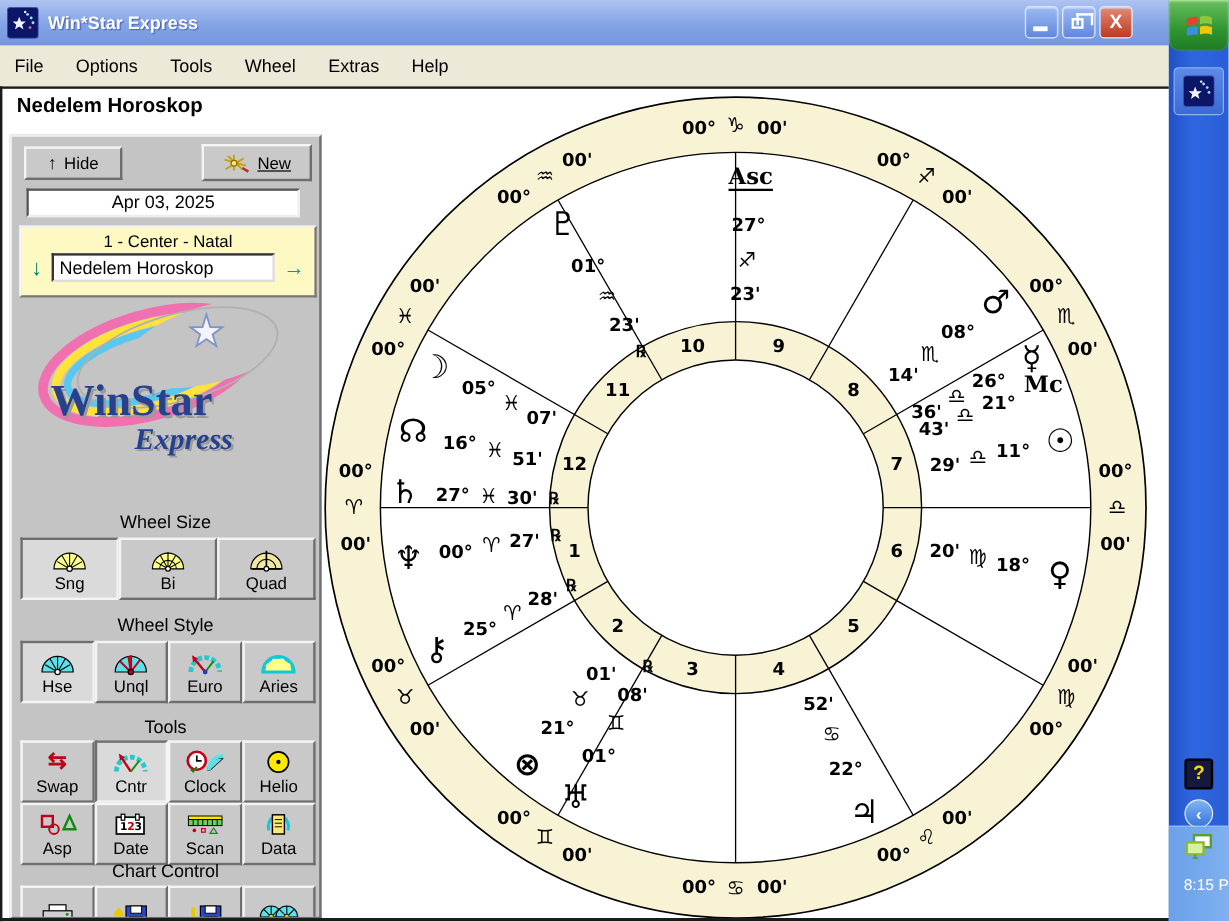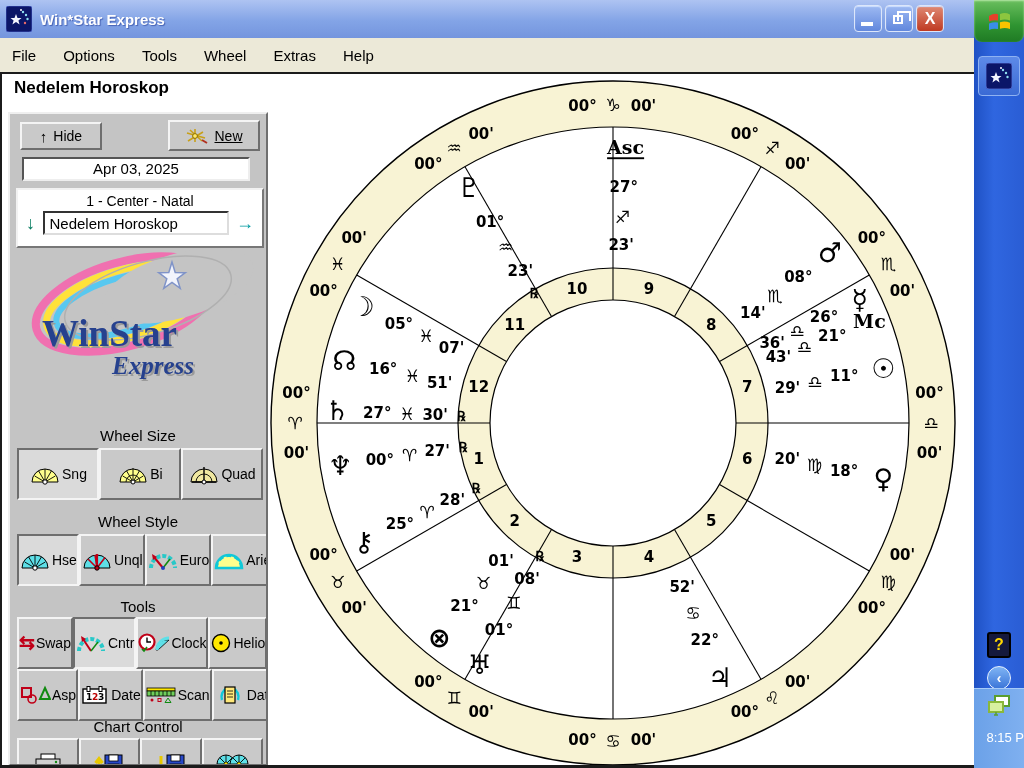--- a/index.html
+++ b/index.html
@@ -35,31 +35,31 @@
 .b3d.pressed{border-color:#6e6e6e #f4f4f4 #f4f4f4 #6e6e6e;background:#dadada}
 .hide-btn{position:absolute;left:10px;top:8px;width:82px;height:28px;font-size:14px;color:#000;
   display:flex;align-items:center;justify-content:center;gap:6px}
 .up-arrow{font-weight:bold;font-size:15px}
 .new-btn{position:absolute;left:158px;top:6px;width:92px;height:31px;font-size:14px;color:#000;
   display:flex;align-items:center;justify-content:center;gap:5px}
 .new-label{text-decoration:underline}
 .date-box{position:absolute;left:12px;top:43px;width:228px;height:24px;background:#fff;
   border:2px solid;border-color:#555 #eee #eee #555;font-size:15px;text-align:center;line-height:20px;color:#000}
 .selector-box{position:absolute;left:6px;top:74px;width:248px;height:60px;
-  border:2px solid;border-color:#f2f2f2 #777 #777 #f2f2f2;background:#ffffff}
+  border:2px solid;border-color:#f2f2f2 #777 #777 #f2f2f2;background:#fef9c3}
 .selector-title{text-align:center;font-size:14px;color:#000;margin-top:3px}
 .selector-row{display:flex;align-items:center;justify-content:space-between;padding:2px 8px 0 8px}
 .arrow-down{color:#00795c;font-weight:bold;font-size:18px}
 .arrow-right{color:#009aa0;font-weight:bold;font-size:18px}
 .name-input{width:186px;height:24px;border:2px solid;border-color:#333 #ddd #ddd #333;
   font-family:"Liberation Sans",sans-serif;font-size:15px;padding-left:5px;color:#000;background:#fff}
 .logo-wrap{position:absolute;left:10px;top:128px;width:240px;height:148px}
 .section-label{position:absolute;width:100%;text-align:center;font-size:15px;color:#000}
 .btnrow{position:absolute;left:7px;width:246px;display:flex}
-.sbtn{flex:1;height:52px;display:flex;align-items:center;justify-content:center;gap:1px;
+.sbtn{flex:1;height:52px;display:flex;flex-direction:column;align-items:center;justify-content:center;gap:1px;
   font-size:14px;color:#000}
 .sbtn .lab{line-height:15px}
 .ticon{height:24px;display:flex;align-items:center;justify-content:center}
 .swap-glyph{color:#c00018;font-weight:bold;font-size:19px;line-height:20px}
 
 .wheel-svg{position:absolute;left:268px;top:2px;width:700px;height:690px}
 .pglyph{font:bold 27px "DejaVu Sans",sans-serif}
 .ptlbl{font:bold 19px "DejaVu Serif",serif}
 .pnum{font:bold 15px "DejaVu Sans",sans-serif}
 .psign{font:bold 17px "DejaVu Sans",sans-serif}

